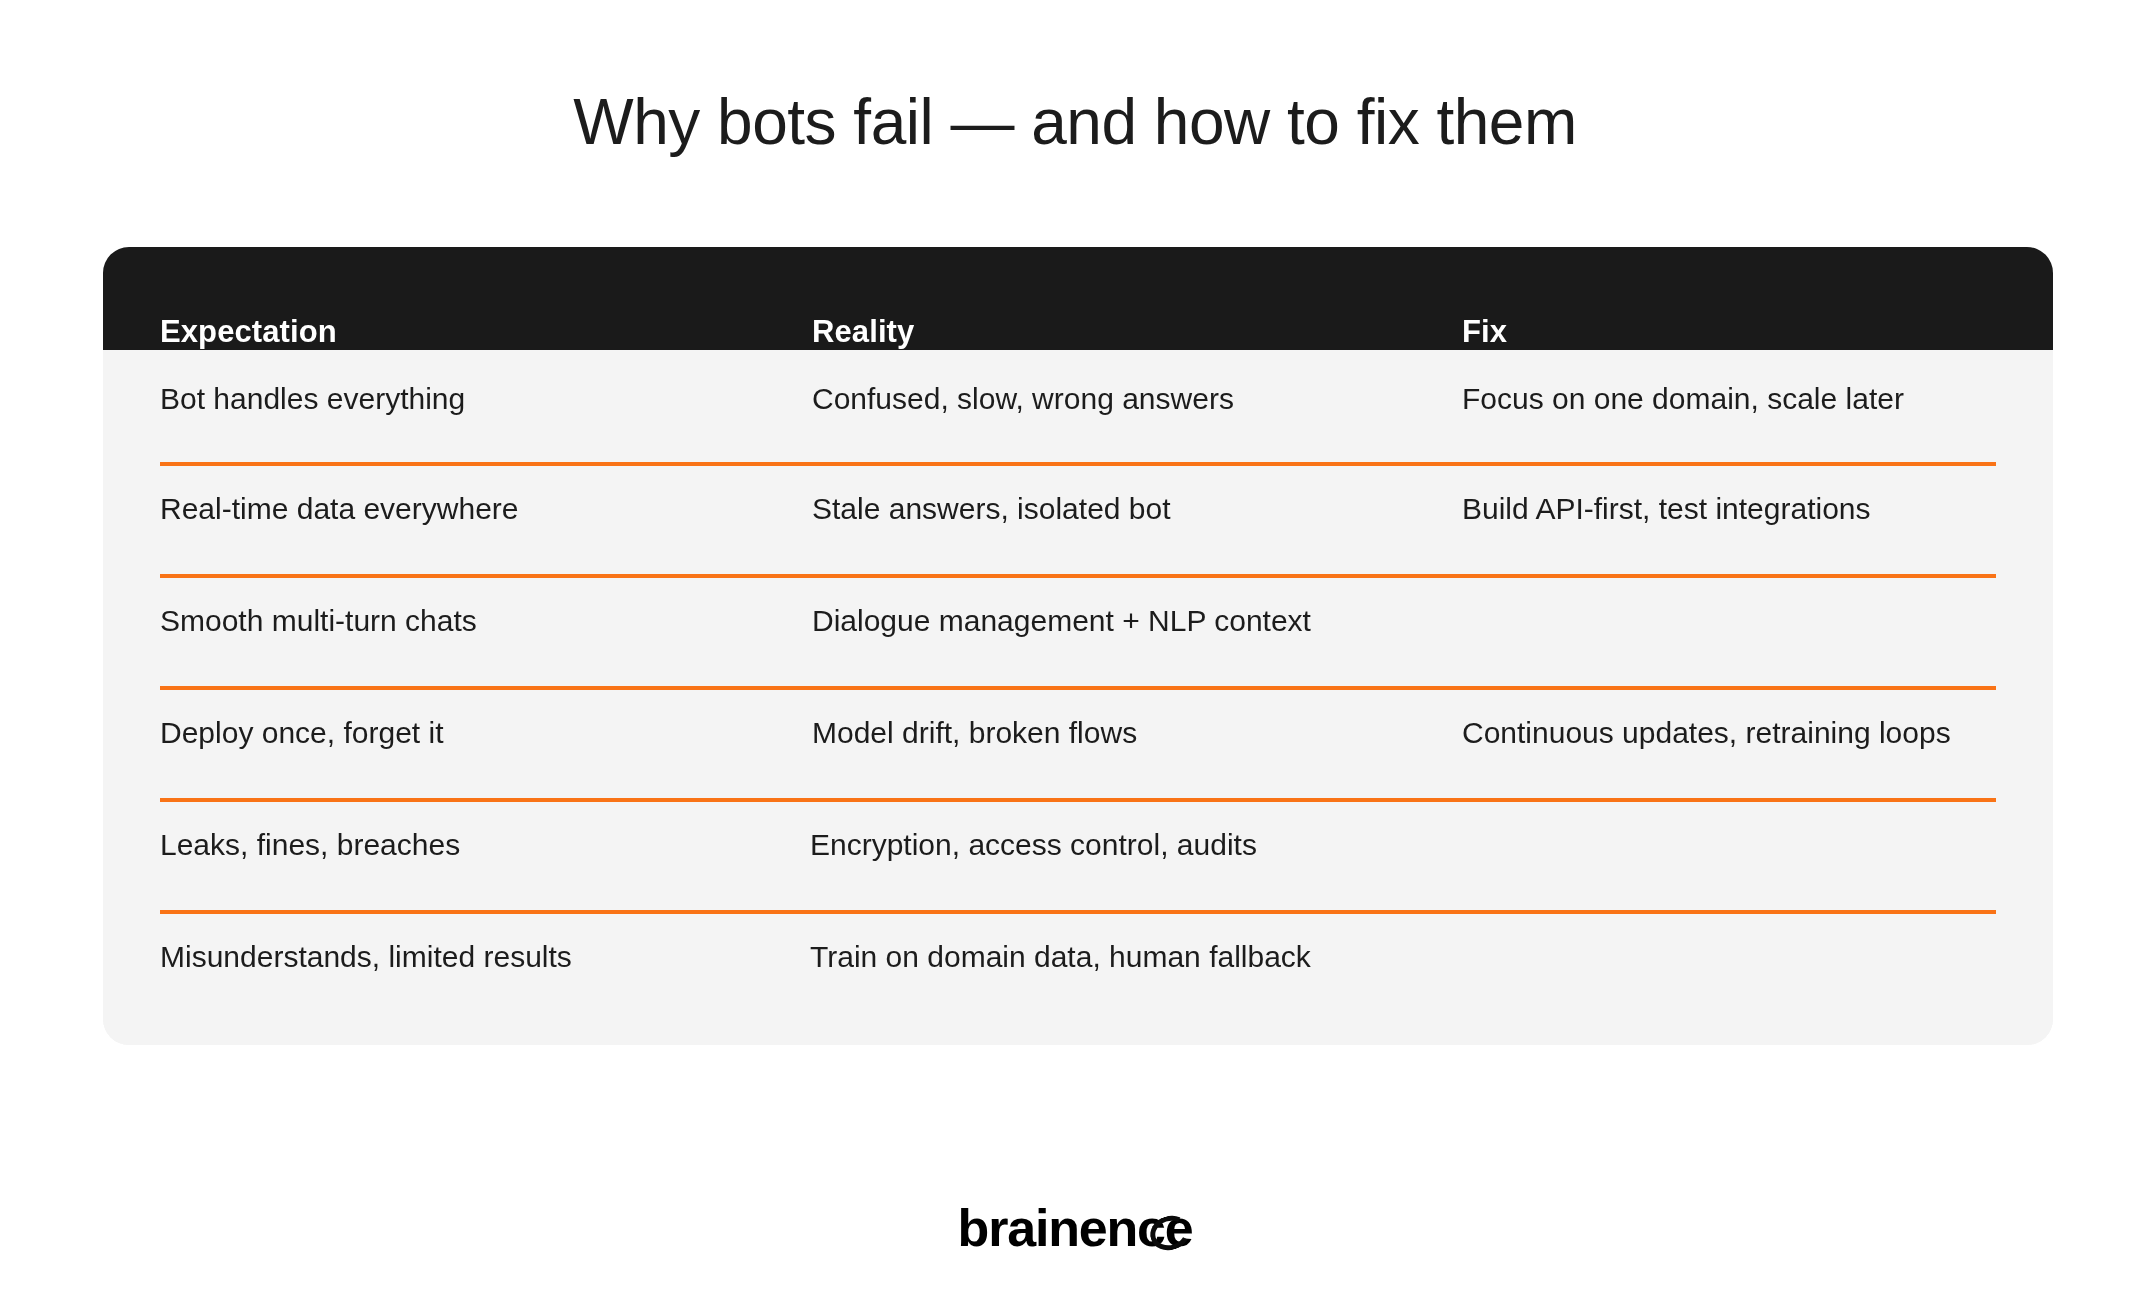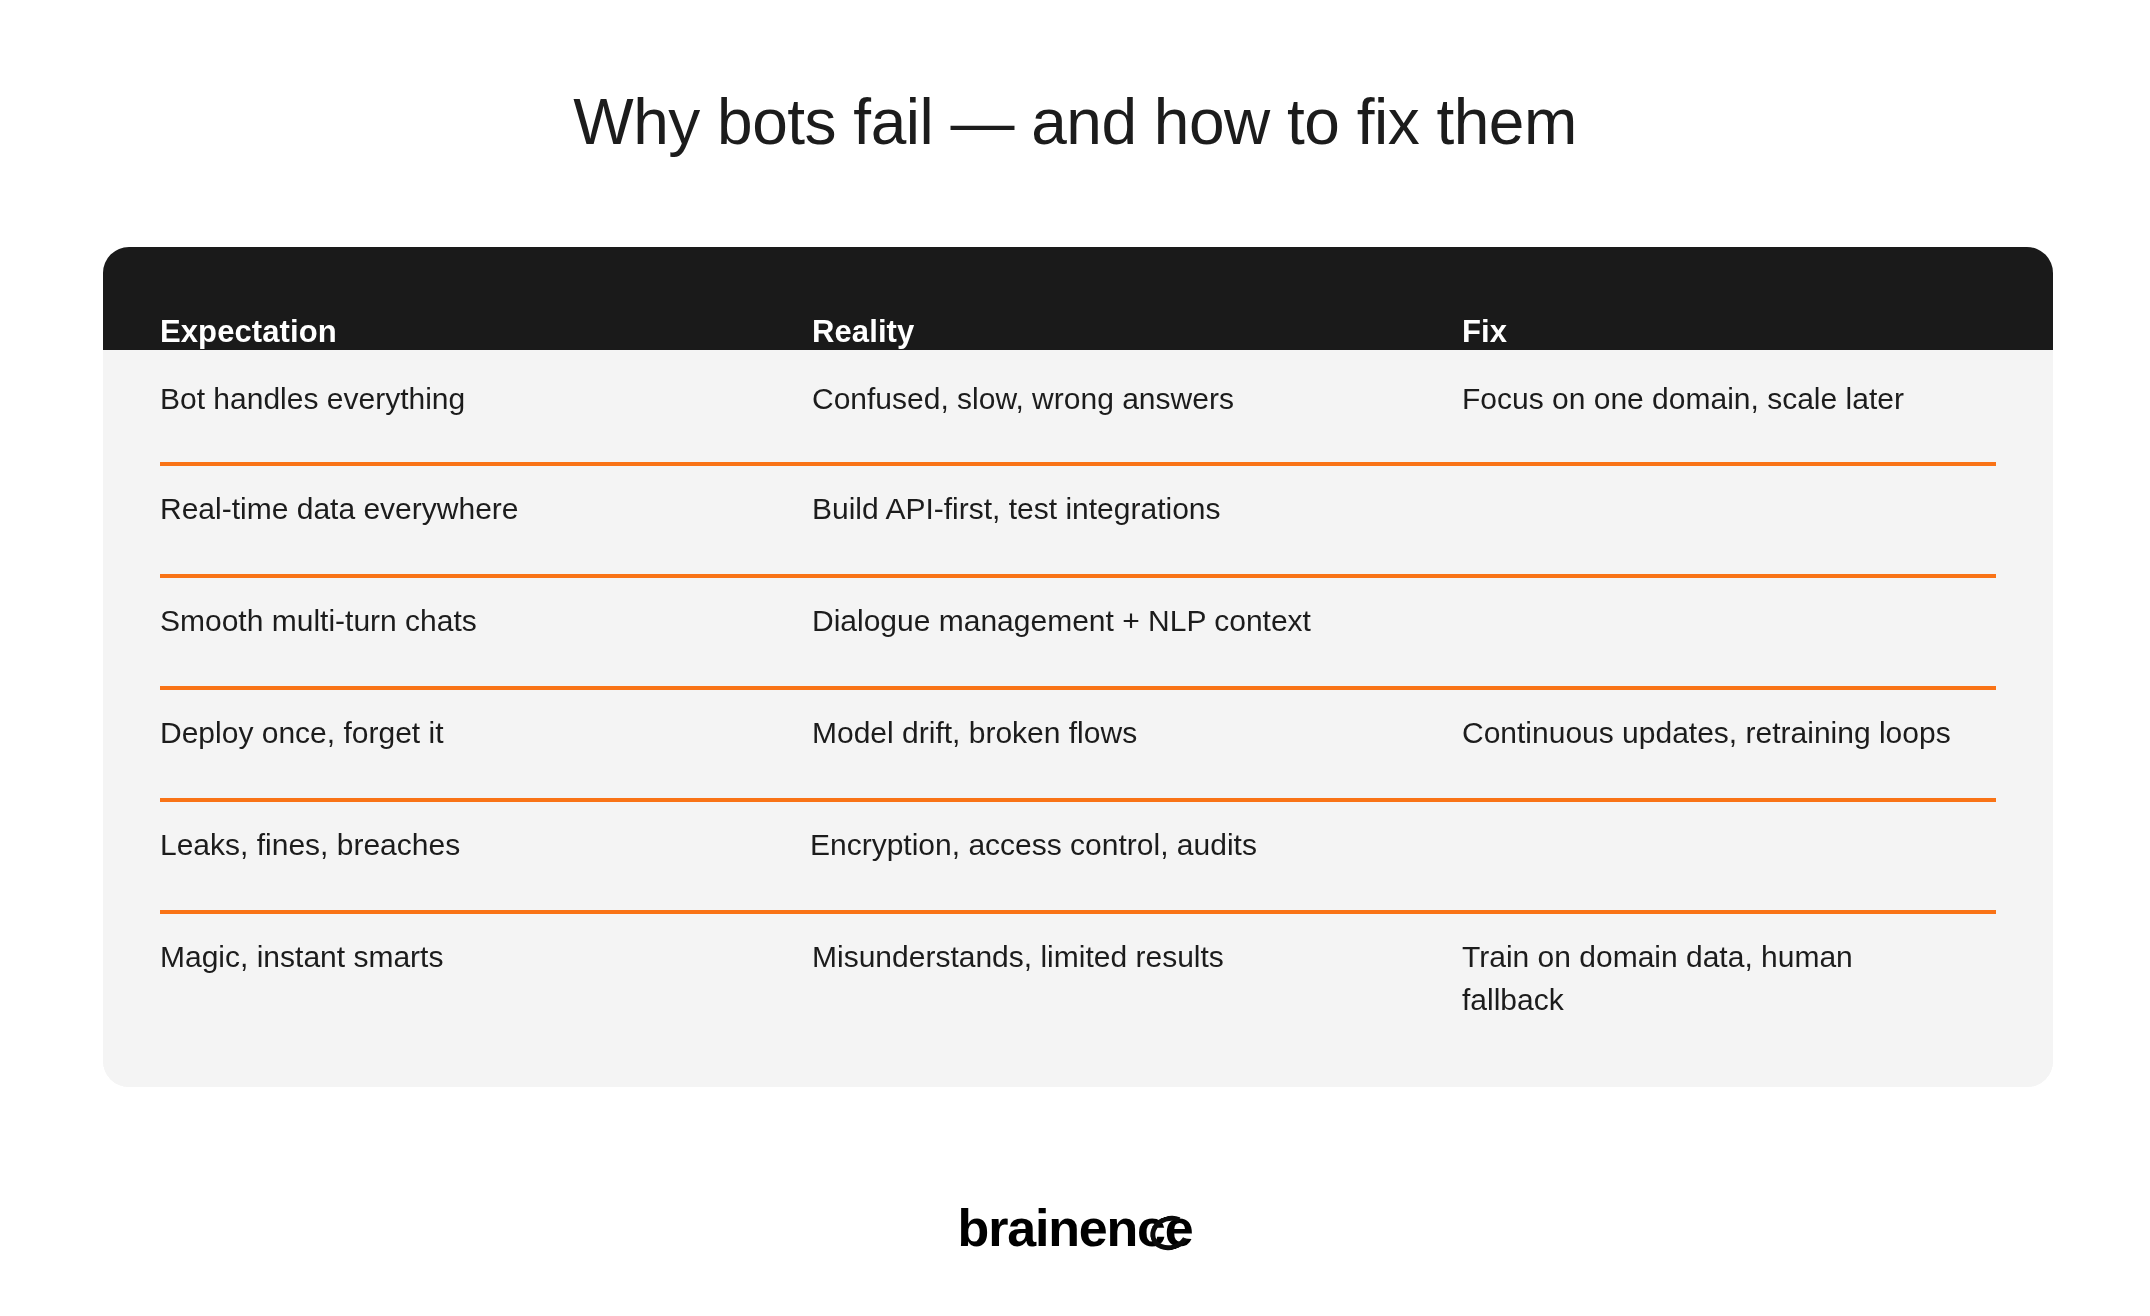--- a/index.html
+++ b/index.html
@@ -153,41 +153,41 @@
     <div class="table-body">
 
       <div class="table-row">
         <div class="cell col-0">Bot handles everything</div>
         <div class="cell col-1">Confused, slow, wrong answers</div>
         <div class="cell col-2">Focus on one domain, scale later</div>
       </div>
 
       <div class="table-row">
         <div class="cell col-0">Real-time data everywhere</div>
+        <div class="cell col-1">Stale answers, isolated bot</div>
         <div class="cell col-2">Build API-first, test integrations</div>
       </div>
 
       <div class="table-row">
         <div class="cell col-0">Smooth multi-turn chats</div>
         <div class="cell col-2">Dialogue management + NLP context</div>
       </div>
 
       <div class="table-row">
         <div class="cell col-0">Deploy once, forget it</div>
         <div class="cell col-1">Model drift, broken flows</div>
         <div class="cell col-2">Continuous updates, retraining loops</div>
       </div>
 
       <div class="table-row">
         <div class="cell col-1">Leaks, fines, breaches</div>
         <div class="cell col-2">Encryption, access control, audits</div>
       </div>
 
       <div class="table-row">
-        <div class="cell col-0">Magic, instant smarts</div>
         <div class="cell col-1">Misunderstands, limited results</div>
         <div class="cell col-2">Train on domain data, human fallback</div>
       </div>
 
     </div>
   </div>
 
   <div class="brand-logo">
     <span class="logo-wrap">
       <span class="logo-main">brainence</span>

